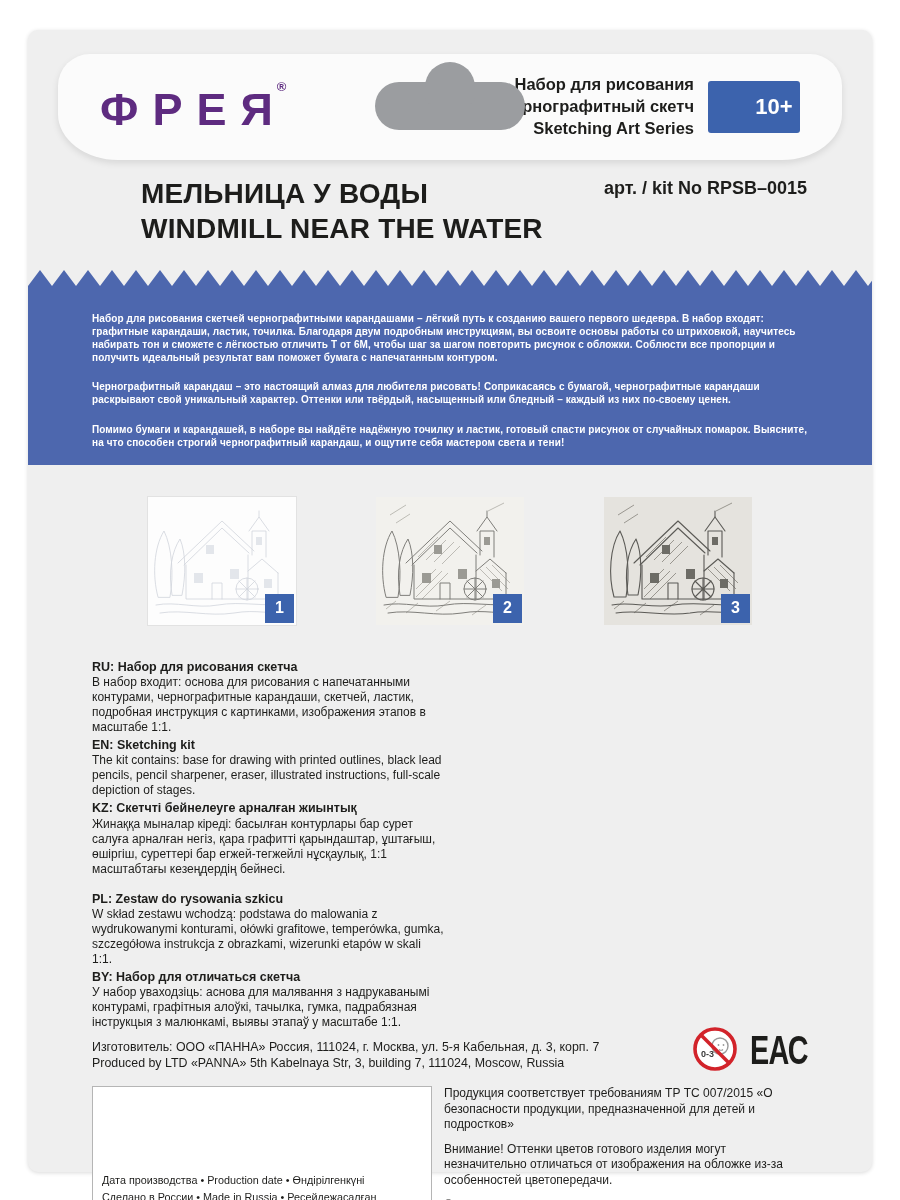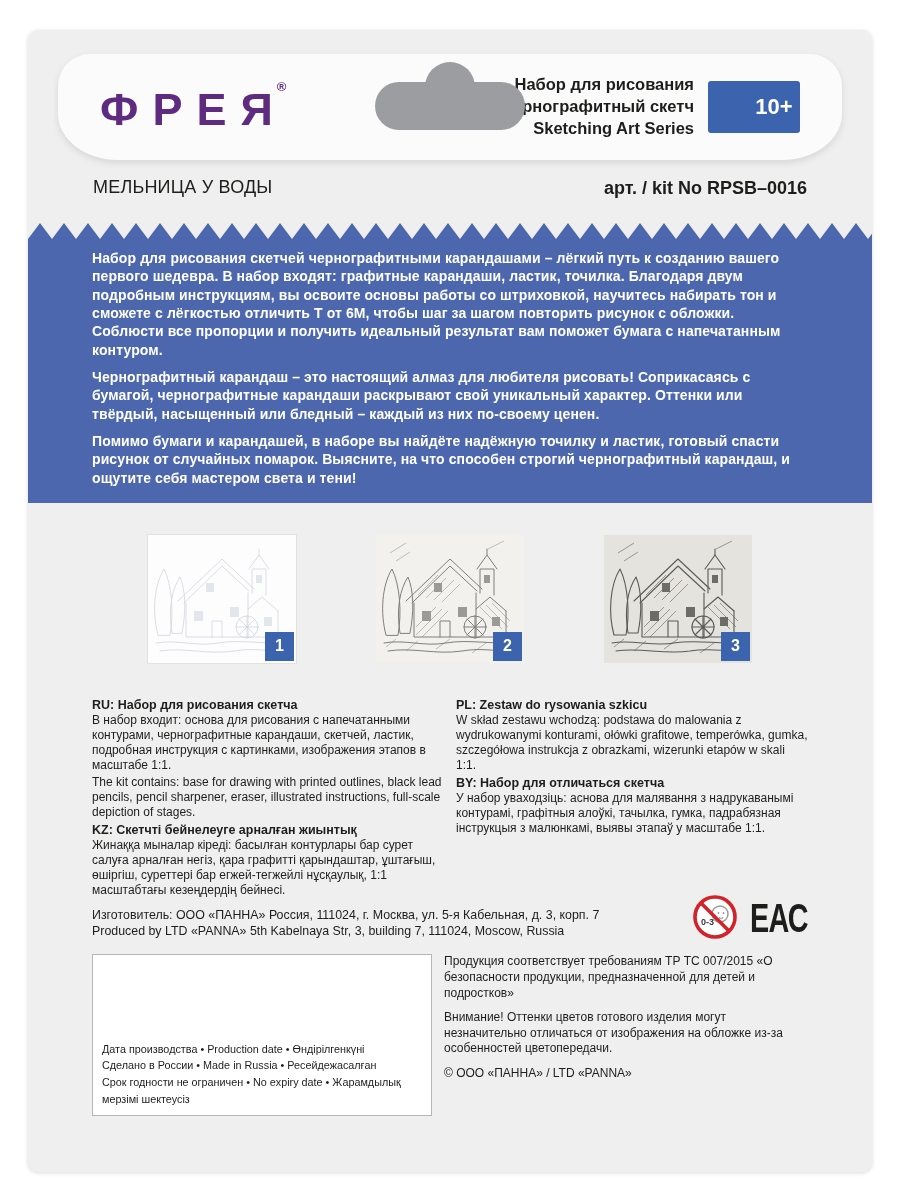--- a/index.html
+++ b/index.html
@@ -37,48 +37,48 @@
   .series{font-size:16.5px;font-weight:700;text-align:right;line-height:1.32;}
   .age-badge{
     width:52px;height:52px;background:#3c63ad;color:#fff;border-radius:3px;
     display:flex;align-items:center;justify-content:center;
     font-size:22px;font-weight:700;padding-left:40px;
   }
   
   .title-row{
     margin:16px 65px 0;display:flex;justify-content:space-between;align-items:flex-start;
   }
-  .title-ru,.title-en{font-size:18px;font-weight:400;line-height:1.25;letter-spacing:.2px;}
+  .title-ru,.title-en{font-size:28px;font-weight:700;line-height:1.25;letter-spacing:.2px;margin-left:48px;}
   .sku{font-size:18px;font-weight:700;margin-top:2px;}
   
   .blue-band{margin-top:24px;}
   .zigzag{display:block;width:100%;height:16px;}
   .band-body{
     background:#4d67ae;color:#fff;padding:10px 64px 16px;
   }
   .band-body p{
-    margin:0 0 9px;font-size:14px;font-weight:600;line-height:1.31;letter-spacing:.1px;
+    margin:16px 0 9px;font-size:10px;font-weight:600;line-height:1.31;letter-spacing:.1px;
   }
   .band-body p:last-child{margin-bottom:0;}
   
   .stages{
     margin:32px 0 0;display:flex;justify-content:center;gap:80px;
   }
   .stage{position:relative;width:148px;height:128px;margin:0;}
   .stage svg{display:block;width:100%;height:100%;}
   .stage-1{--bg:#fdfdfd;--line:#d0d4dc;--hatch:transparent;--dark:#e3e6eb;--sw:.8;outline:1px solid #e2e2e2;}
   .stage-2{--bg:#f2f1ed;--line:#7f7e7a;--hatch:#aeada6;--dark:#9b9a94;--sw:1;}
   .stage-3{--bg:#e5e3de;--line:#5b5a56;--hatch:#85837b;--dark:#6d6c66;--sw:1.1;}
   .stage-num{
     position:absolute;right:2px;bottom:2px;width:29px;height:29px;background:#3c63ad;
     color:#fff;font-size:16px;font-weight:700;display:flex;align-items:center;justify-content:center;
   }
   
   .info-cols{
-    margin:34px 64px 0;display:flex;gap:12px;
+    margin:34px 64px 0;display:flex;gap:12px;flex-direction:column;
   }
   .info-col{width:352px;font-size:12px;line-height:1.25;}
   .info-col h4{margin:0;font-size:12.5px;font-weight:700;line-height:1.3;}
   .info-col p{margin:0 0 2px;}
   
   .mfr-row{margin:8px 64px 0;display:flex;justify-content:space-between;}
   .mfr{font-size:12.4px;line-height:1.26;}
   .cert-icons{display:flex;align-items:flex-start;gap:12px;margin-top:-14px;}
   
   .bottom-row{margin:14px 64px 0;display:flex;gap:12px;}
@@ -143,22 +143,23 @@
         <div>Чернографитный скетч</div>
         <div>Sketching Art Series</div>
       </div>
       <div class="age-badge">10+</div>
     </div>
   </div>
 
   <div class="title-row">
     <div>
       <div class="title-ru">МЕЛЬНИЦА У ВОДЫ</div>
-    </div>
-    <div class="sku">арт. / kit No RPSB–0016</div>
+      <div class="title-en">WINDMILL NEAR THE WATER</div>
+    </div>
+    <div class="sku">арт. / kit No RPSB–0015</div>
   </div>
 
   <div class="blue-band">
     <svg class="zigzag" xmlns="http://www.w3.org/2000/svg">
       <defs>
         <pattern id="zz" width="24" height="16" patternUnits="userSpaceOnUse">
           <path d="M0 16 L12 0 L24 16 Z" fill="#4d67ae"></path>
         </pattern>
       </defs>
       <rect width="100%" height="16" fill="url(#zz)"></rect>
@@ -188,20 +189,21 @@
           <use href="#mill-scene"></use>
         </svg>
       <span class="stage-num">3</span>
     </figure>
   </div>
 
   <div class="info-cols">
     <div class="info-col">
       <h4>RU: Набор для рисования скетча</h4>
       <p>В набор входит: основа для рисования с напечатанными контурами, чернографитные карандаши, скетчей, ластик, подробная инструкция с картинками, изображения этапов в масштабе 1:1.</p>
+      <h4>EN: Sketching kit</h4>
       <p>The kit contains: base for drawing with printed outlines, black lead pencils, pencil sharpener, eraser, illustrated instructions, full-scale depiction of stages.</p>
       <h4>KZ: Скетчті бейнелеуге арналған жиынтық</h4>
       <p>Жинаққа мыналар кіреді: басылған контурлары бар сурет салуға арналған негіз, қара графитті қарындаштар, ұштағыш, өшіргіш, суреттері бар егжей-тегжейлі нұсқаулық, 1:1 масштабтағы кезеңдердің бейнесі.</p>
     </div>
     <div class="info-col">
       <h4>PL: Zestaw do rysowania szkicu</h4>
       <p>W skład zestawu wchodzą: podstawa do malowania z wydrukowanymi konturami, ołówki grafitowe, temperówka, gumka, szczegółowa instrukcja z obrazkami,  wizerunki etapów w skali 1:1.</p>
       <h4>BY: Набор для отличаться скетча</h4>
       <p>У набор уваходзіць: аснова для малявання з надрукаванымі контурамі, графітныя алоўкі, тачылка, гумка, падрабязная інструкцыя з малюнкамі, выявы этапаў у масштабе 1:1.</p>
     </div>

